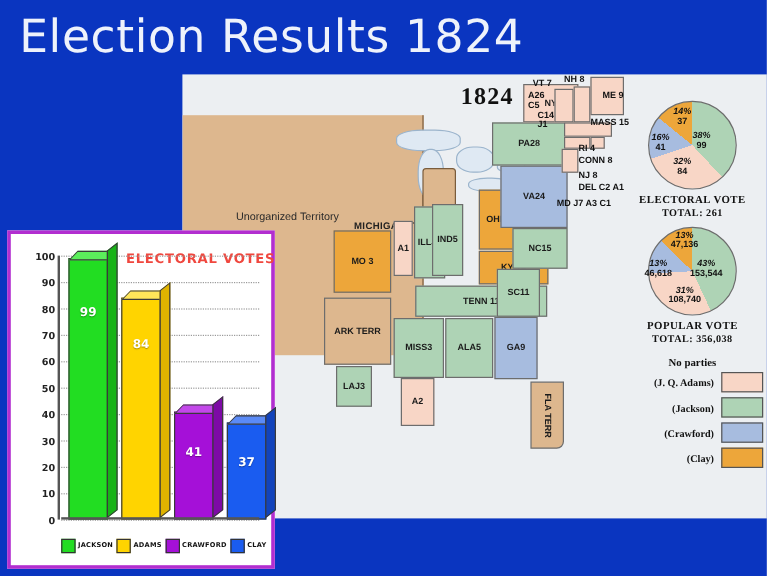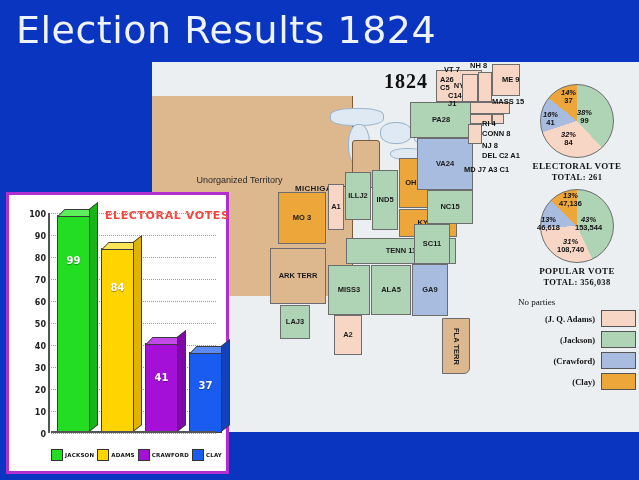--- a/index.html
+++ b/index.html
@@ -74,21 +74,21 @@
   .pie-label i{font-style:italic;display:block;}
   .vote-cap{
     text-align:center;font-size:9px;font-weight:700;color:#111;
     letter-spacing:.4px;margin-top:3px;line-height:11px;
     font-family:"Liberation Serif", serif;
   }
   .vote-cap small{font-size:8.5px;display:block;}
 
   #map-legend{margin-top:9px;font-family:"Liberation Serif", serif;}
   #legend-heading{
-    font-size:9px;font-weight:400;color:#111;
+    font-size:9px;font-weight:700;color:#111;text-align:center;
     margin:0 0 3px 0;
   }
   .lg-row{
     display:flex;align-items:center;justify-content:flex-end;
     margin-bottom:4px;gap:6px;
   }
   .lg-row span{font-size:8.5px;font-weight:700;color:#111;white-space:nowrap;}
   .sw{width:33px;height:15px;border:1px solid #555;flex:none;}
 
   
@@ -174,26 +174,26 @@
     <div class="land c-terr" style="left:200px;top:78px;width:26px;height:46px;border:1px solid #7a5c3c;border-radius:3px;"></div>
     <div id="mich-label">MICHIGAN TERR</div>
 
     <div class="st c-clay" style="left:126px;top:130px;width:48px;height:52px;"><span>MO</span>&nbsp;<span>3</span></div>
     <div class="st c-terr" style="left:118px;top:186px;width:56px;height:56px;">
         <span>ARK TERR</span>
       </div>
     <div class="st c-adams" style="left:176px;top:122px;width:16px;height:46px;">
         <span>A1</span>
       </div>
-    <div class="st c-jackson" style="left:193px;top:110px;width:26px;height:48px;">
+    <div class="st c-jackson" style="left:193px;top:110px;width:26px;height:60px;">
         <span>ILL</span>
         <br>
         <span>J2</span>
       </div>
-    <div class="st c-jackson" style="left:220px;top:108px;width:26px;height:60px;">
+    <div class="st c-jackson" style="left:208px;top:108px;width:26px;height:60px;">
         <span>IND</span>
         <br>
         <span>5</span>
       </div>
     <div class="st c-clay" style="left:247px;top:96px;width:40px;height:50px;">
         <span>OHIO</span>
         <br>
         <span>16</span>
       </div>
     <div class="st c-clay" style="left:247px;top:147px;width:58px;height:28px;"><span>KY</span>&nbsp;<span>14</span></div>

